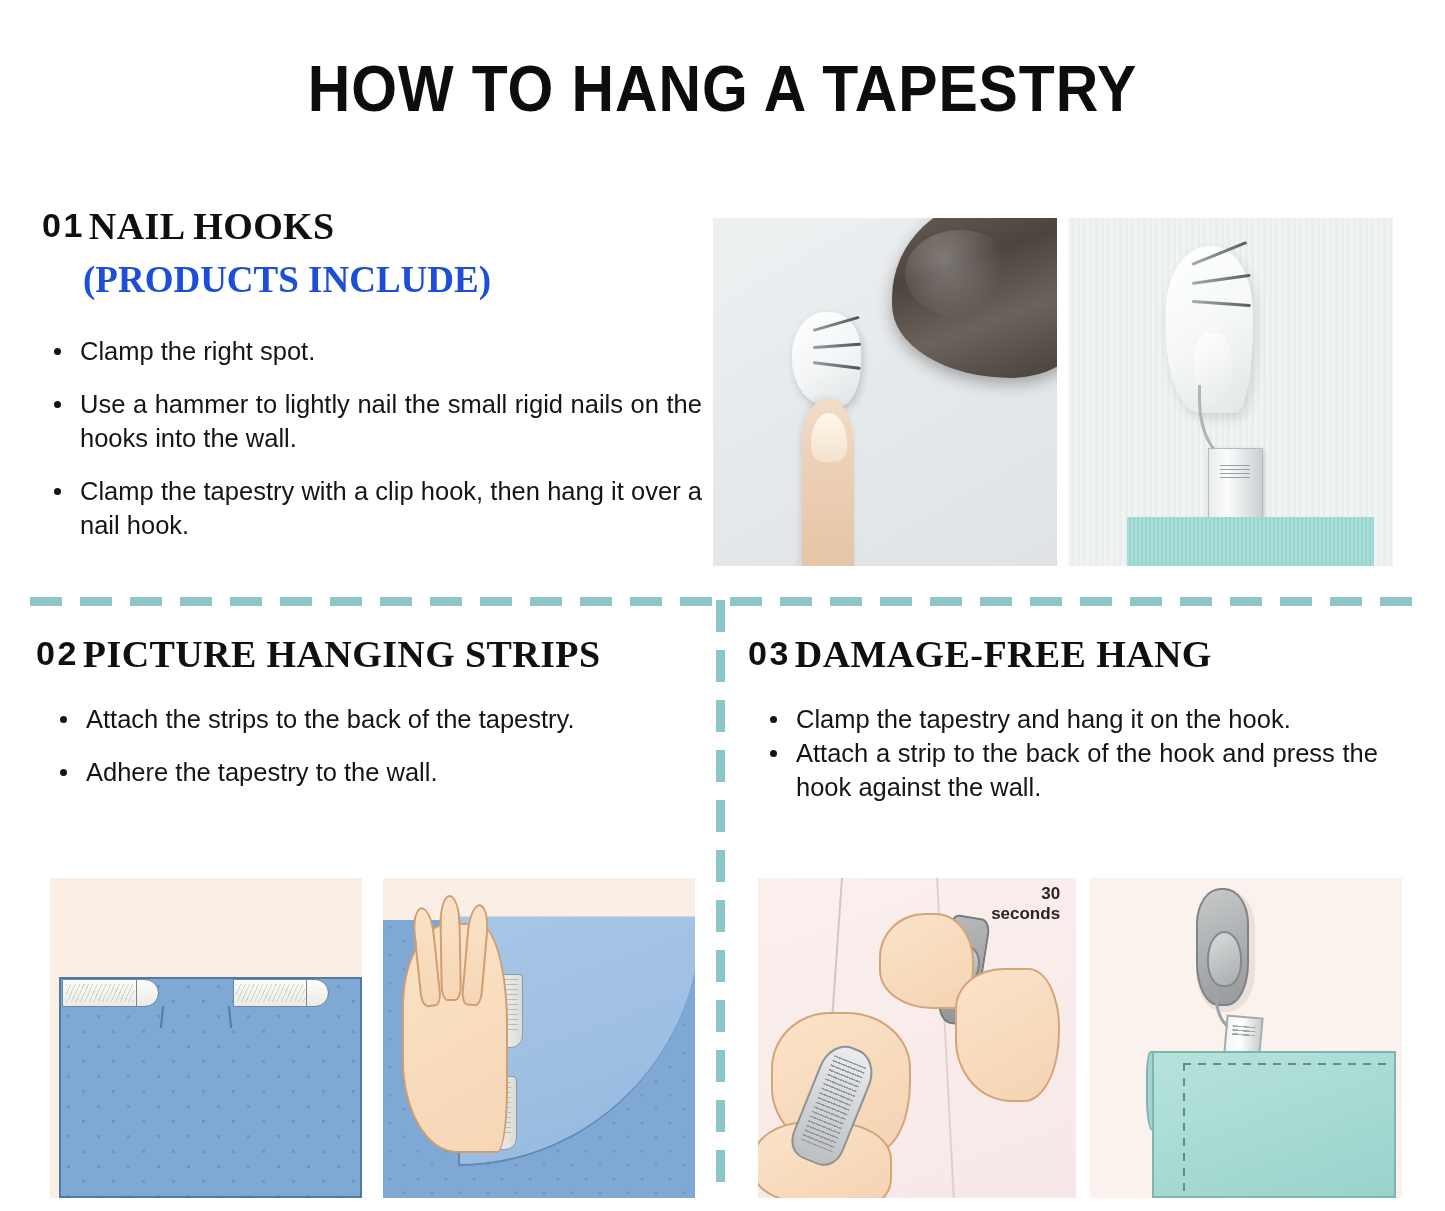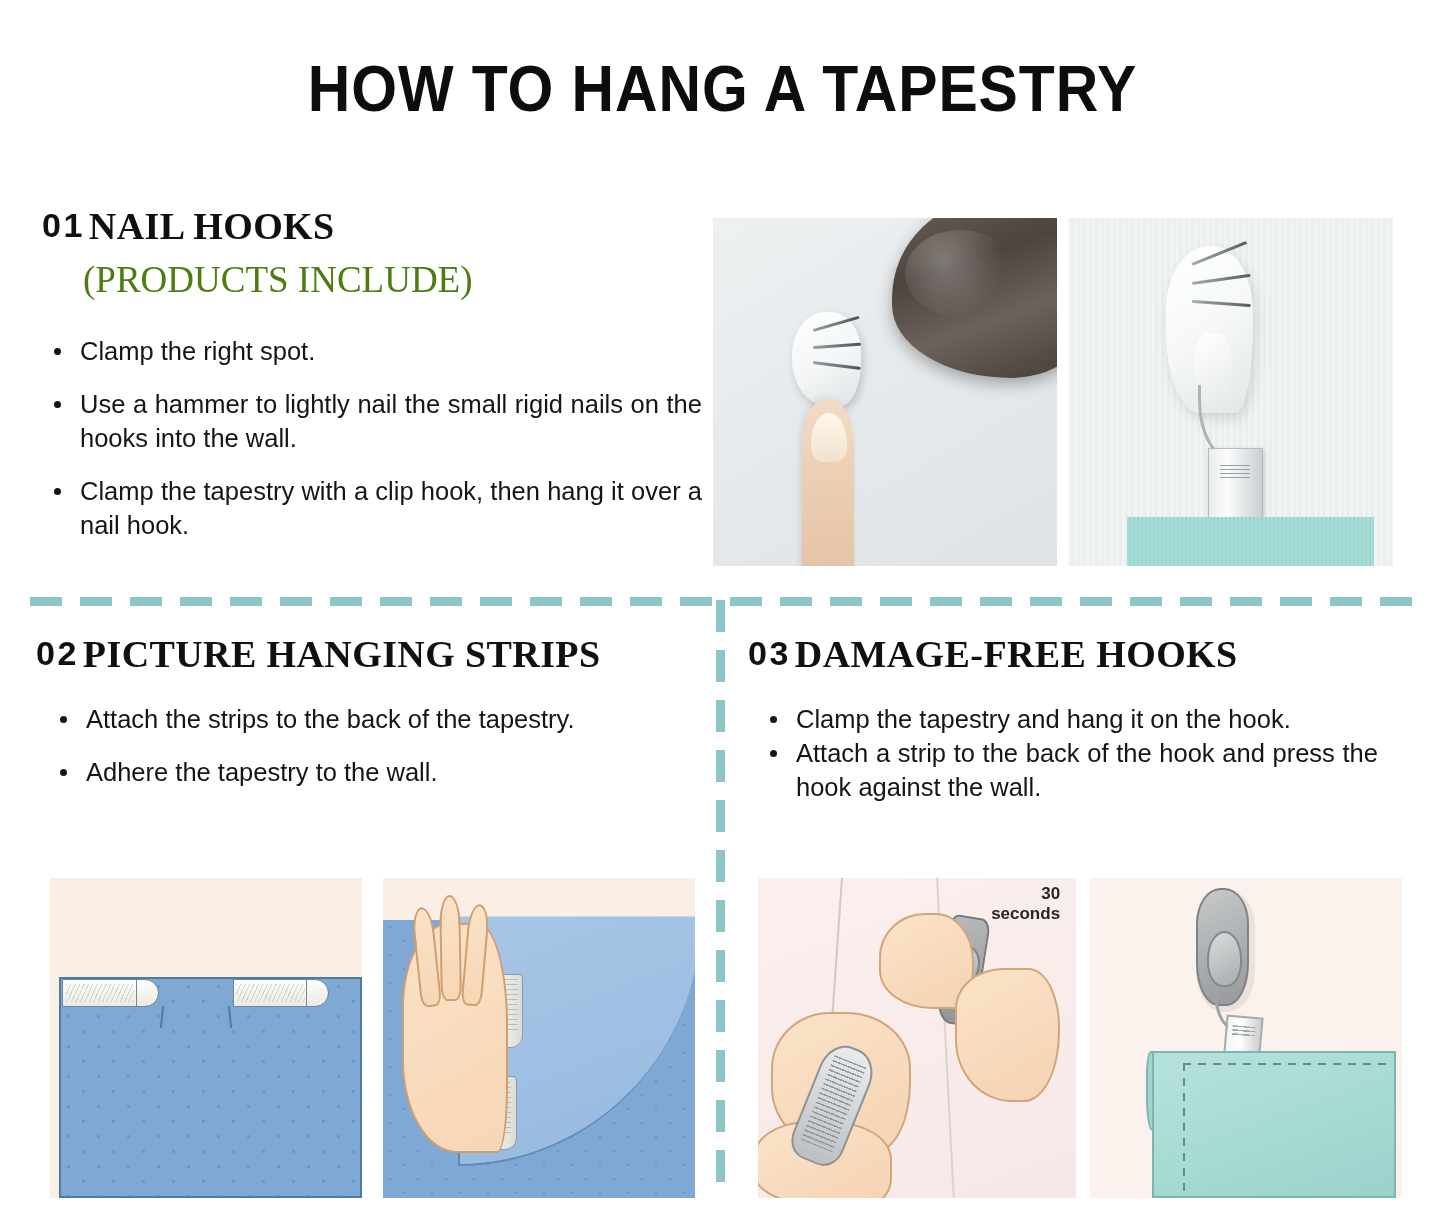--- a/index.html
+++ b/index.html
@@ -40,23 +40,23 @@
   }
   .sec-title {
     font-family: "Liberation Serif", serif;
     font-weight: bold;
     font-size: 38px;
     letter-spacing: 0.4px;
   }
   .sec-sub {
     position: absolute;
     font-family: "Liberation Serif", serif;
-    font-weight: normal;
+    font-weight: bold;
     font-size: 37px;
-    color: #4d7c0f;
+    color: #1d4ed8;
     white-space: nowrap;
   }
 
   
   .bullets { position: absolute; }
   .bullet {
     position: relative;
     padding-left: 38px;
     font-family: "Liberation Sans", sans-serif;
     font-size: 25.5px;
@@ -457,21 +457,21 @@
     <div class="illB-strip sb"></div>
     <div class="illB-hand">
         <i></i>
         <i></i>
         <i></i>
       </div>
   </div>
 
   <div class="sec-head" style="left:748px; top:632px;">
     <span class="sec-num">03</span>
-    <span class="sec-title">DAMAGE-FREE HOOKS</span>
+    <span class="sec-title">DAMAGE-FREE HANG</span>
   </div>
 
   <div class="bullets" style="left:758px; top:702px; width:620px;">
     <div class="bullet last">
       <span class="dot"></span>
       <span>Clamp the tapestry and hang it on the hook.</span>
     </div>
     <div class="bullet">
       <span class="dot"></span>
       <span>Attach a strip to the back of the hook and press the hook against the wall.</span>

